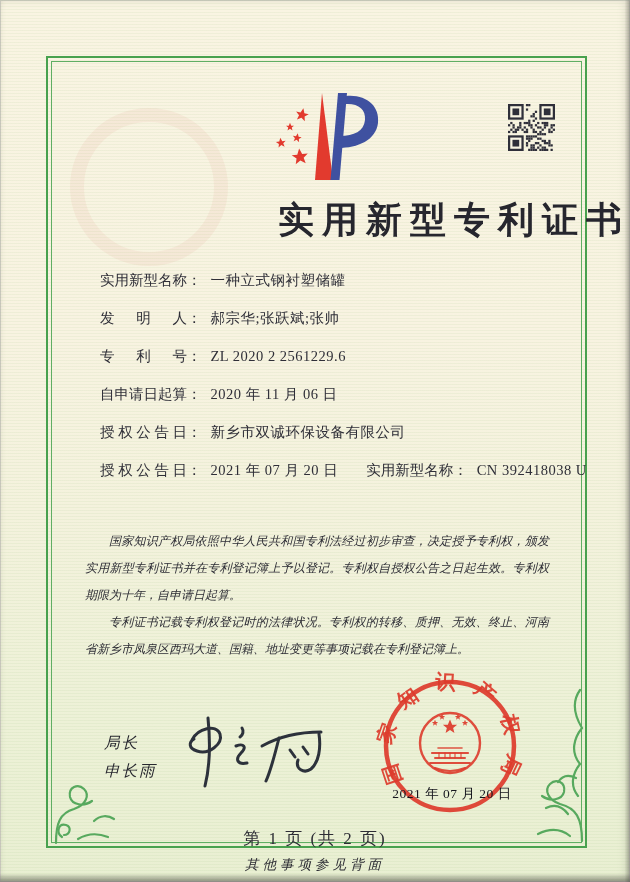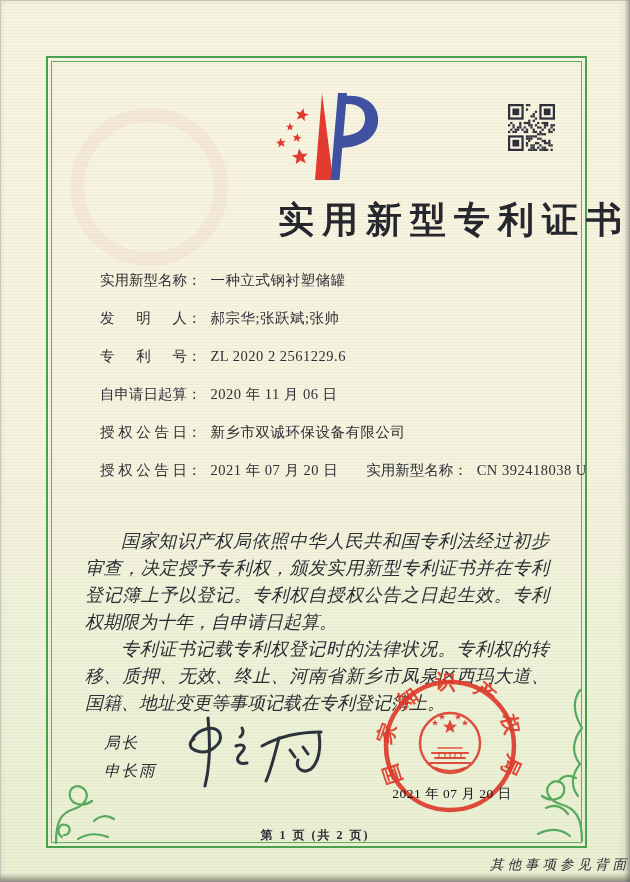--- a/index.html
+++ b/index.html
@@ -24,32 +24,32 @@
   .logo{position:absolute;left:268px;top:90px;}
   .qr{position:absolute;left:508px;top:104px;}
   .title{position:absolute;left:0;top:196px;width:100%;text-align:right;
     font-size:36px;font-weight:600;letter-spacing:8px;color:#26262e;}
   .fields{position:absolute;left:100px;top:271px;width:470px;color:#2f2f38;font-size:14.5px;}
   .frow{height:22px;margin-bottom:16px;white-space:nowrap;}
   .flabel{display:inline-block;width:87px;text-align:justify;text-align-last:justify;vertical-align:top;}
   .fcolon{display:inline-block;margin-right:9px;}
   .fvalue{letter-spacing:.5px;}
   .grant .fvalue-date{display:inline-block;width:152px;letter-spacing:.5px;}
-  .paras{position:absolute;left:85px;top:528px;width:464px;font-size:18px;line-height:27px;
+  .paras{position:absolute;left:85px;top:528px;width:464px;font-size:12px;line-height:27px;
     color:#2d2d35;text-align:justify;font-style:italic;}
   .paras p{margin:0;text-indent:2em;}
   .signer{position:absolute;left:88px;top:729px;font-size:15.5px;color:#26262e;
     line-height:28px;letter-spacing:2px;font-style:italic;margin-left:16px;}
   .signature{position:absolute;left:178px;top:710px;}
   .seal{position:absolute;left:374px;top:670px;width:152px;height:152px;}
   .seal-date{position:absolute;left:386px;top:785px;width:132px;text-align:center;
     font-size:13.5px;color:#15151d;letter-spacing:.5px;white-space:nowrap;}
   .footer-page{position:absolute;left:0;top:827px;width:100%;text-align:center;
-    font-size:12px;letter-spacing:2px;color:#2d2d35;font-weight:bold;}
-  .back-note{position:absolute;left:0;top:856px;width:100%;text-align:right;
+    font-size:17px;letter-spacing:2px;color:#2d2d35;}
+  .back-note{position:absolute;left:0;top:856px;width:100%;text-align:center;
     font-size:13.5px;letter-spacing:4px;color:#2b2b33;font-style:italic;}
   .orn{position:absolute;pointer-events:none;}
   .orn-bl{left:50px;bottom:36px;}
   .orn-br{right:42px;bottom:36px;}
 </style>
 </head>
 <body>
 
 <div class="page">
   <div class="texture"></div>

